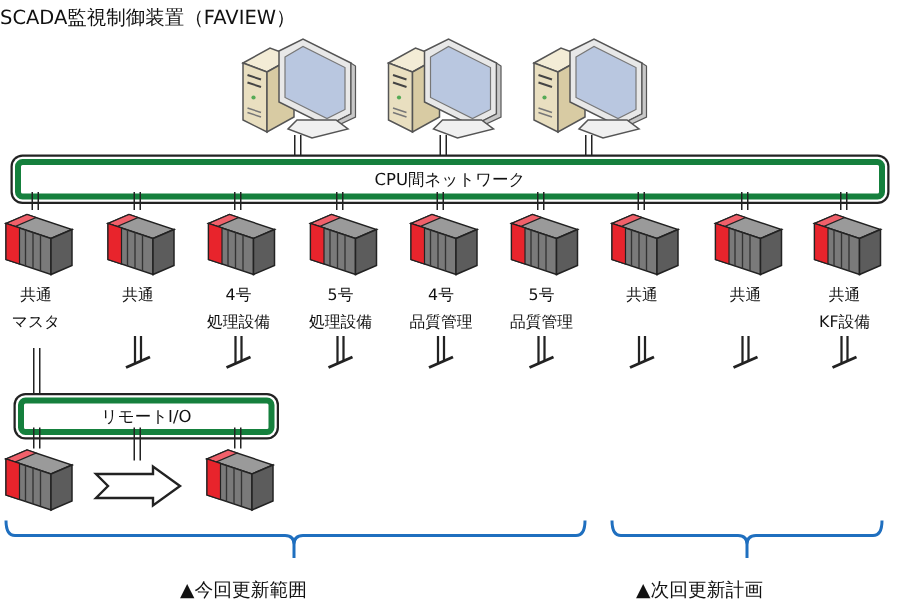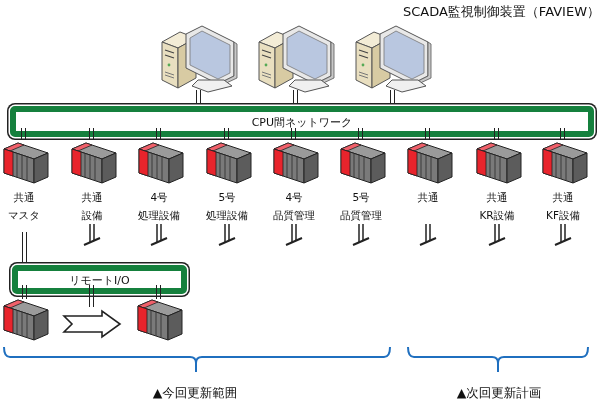--- a/index.html
+++ b/index.html
@@ -1,26 +1,26 @@
 <!DOCTYPE html>
 <html><head>
 <meta charset="utf-8">
 <style>
   html, body { margin:0; padding:0; background:#ffffff; }
   body { width:600px; height:405px; position:relative; overflow:hidden;
          font-family: "DejaVu Sans", "Liberation Sans", sans-serif; color:#111; }
   .abs { position:absolute; }
-  .title { left:0; width:600px; top:3px; text-align:right; font-size:13px; }
-  .bus { border:6px solid #15803d; border-radius:5px; background:#fff;
+  .title { left:0; width:600px; top:3px; text-align:left; font-size:13px; }
+  .bus { border:4px solid #15803d; border-radius:5px; background:#fff;
          box-shadow: 0 0 0 1.5px #fff, 0 0 0 3px #222; }
   .bus-label { position:absolute; left:0; right:0; top:50%; transform:translateY(-50%);
                text-align:center; font-size:11px; }
   .vline { width:5px; border-left:1.5px solid #222; border-right:1.5px solid #222; box-sizing:border-box; }
   .label { text-align:center; font-size:10.5px; line-height:18px; width:80px; }
-  .bottom-label { font-size:12.5px; text-align:center; }
+  .bottom-label { font-size:12.5px; text-align:left; }
   svg { overflow:visible; }
 </style>
 </head>
 <body>
 
 <div class="abs title">SCADA監視制御装置（FAVIEW）</div>
 
 <svg width="0" height="0" style="position:absolute">
   <defs>
     <symbol id="pc" viewBox="0 0 80 72">
@@ -83,21 +83,20 @@
     <div class="abs label" style="left: -16px; top: 188px;">
       <div>共通</div>
       <div>マスタ</div>
     </div>
     <div class="abs vline" style="left: 89px; top: 128px; height: 12px;"></div>
     <svg class="abs" width="48" height="44" style="left:70px; top:141px;">
       <use href="#plc"></use>
     </svg>
     <div class="abs label" style="left: 52px; top: 188px;">
       <div>共通</div>
-      <div>設備</div>
     </div>
     <svg class="abs" width="20" height="24" style="left:84px; top:224px;">
       <line x1="6" y1="0" x2="6" y2="18" stroke="#222" stroke-width="1.5"></line>
       <line x1="10" y1="0" x2="10" y2="16" stroke="#222" stroke-width="1.5"></line>
       <line x1="0" y1="21" x2="16" y2="14" stroke="#222" stroke-width="2"></line>
     </svg>
     <div class="abs vline" style="left: 156px; top: 128px; height: 12px;"></div>
     <svg class="abs" width="48" height="44" style="left:137px; top:141px;">
       <use href="#plc"></use>
     </svg>
@@ -160,21 +159,20 @@
       <line x1="6" y1="0" x2="6" y2="18" stroke="#222" stroke-width="1.5"></line>
       <line x1="10" y1="0" x2="10" y2="16" stroke="#222" stroke-width="1.5"></line>
       <line x1="0" y1="21" x2="16" y2="14" stroke="#222" stroke-width="2"></line>
     </svg>
     <div class="abs vline" style="left: 494px; top: 128px; height: 12px;"></div>
     <svg class="abs" width="48" height="44" style="left:475px; top:141px;">
       <use href="#plc"></use>
     </svg>
     <div class="abs label" style="left: 457px; top: 188px;">
       <div>共通</div>
-      <div>KR設備</div>
     </div>
     <svg class="abs" width="20" height="24" style="left:489px; top:224px;">
       <line x1="6" y1="0" x2="6" y2="18" stroke="#222" stroke-width="1.5"></line>
       <line x1="10" y1="0" x2="10" y2="16" stroke="#222" stroke-width="1.5"></line>
       <line x1="0" y1="21" x2="16" y2="14" stroke="#222" stroke-width="2"></line>
     </svg>
     <div class="abs vline" style="left: 560px; top: 128px; height: 12px;"></div>
     <svg class="abs" width="48" height="44" style="left:541px; top:141px;">
       <use href="#plc"></use>
     </svg>

